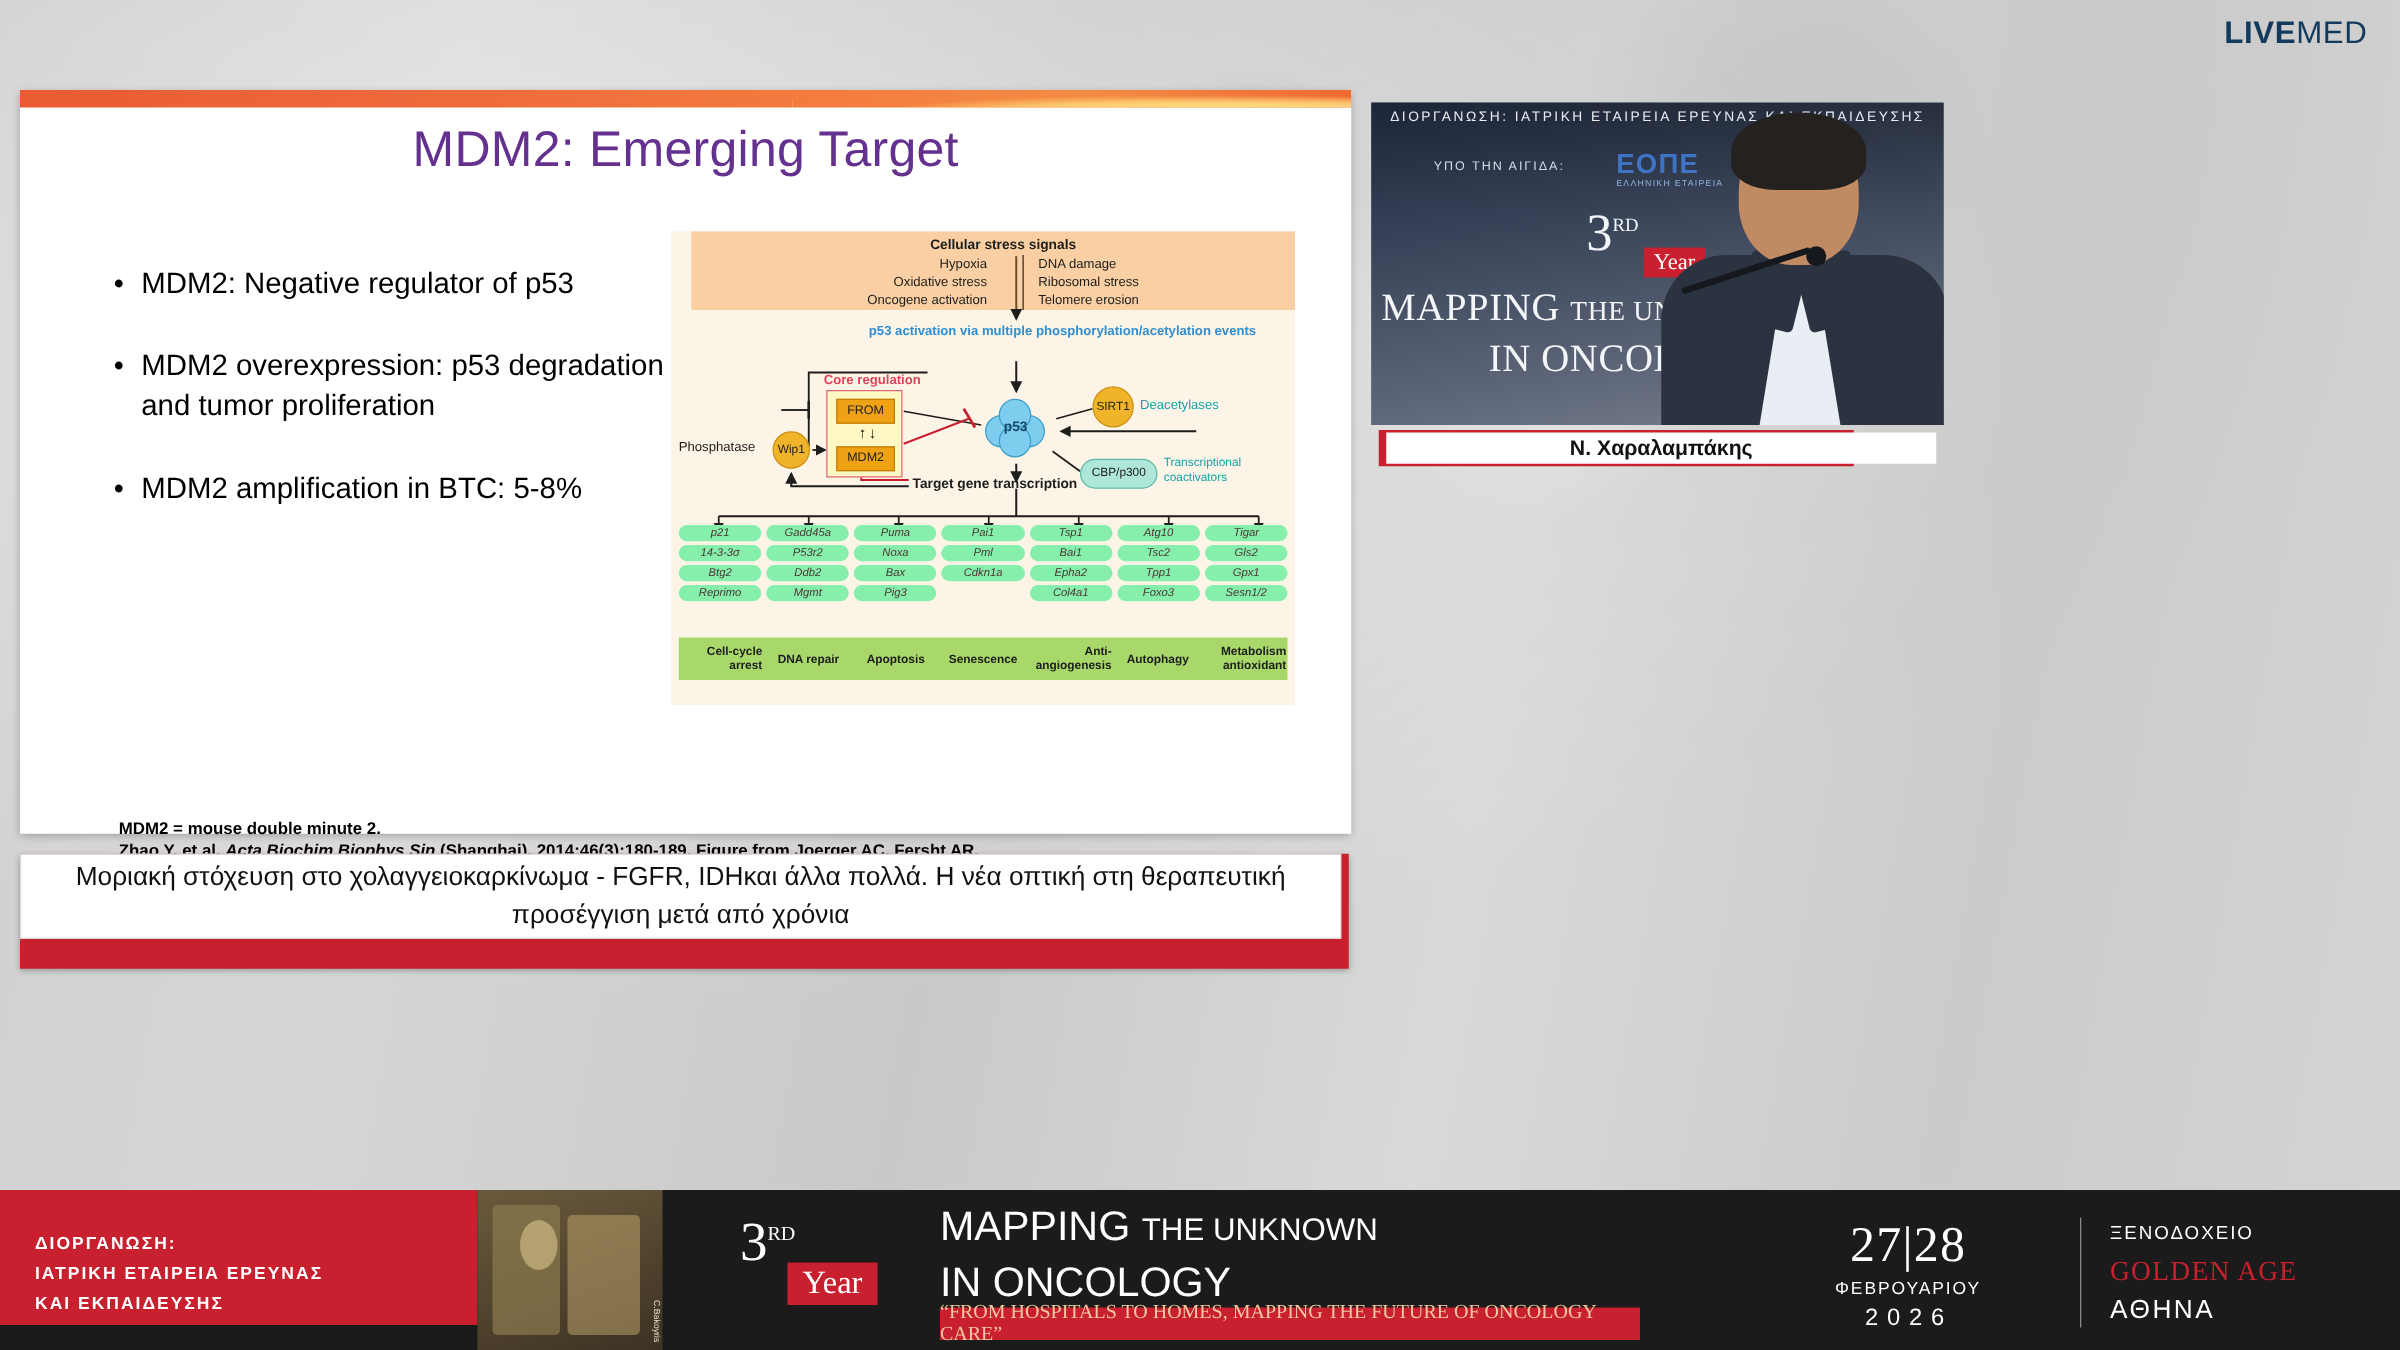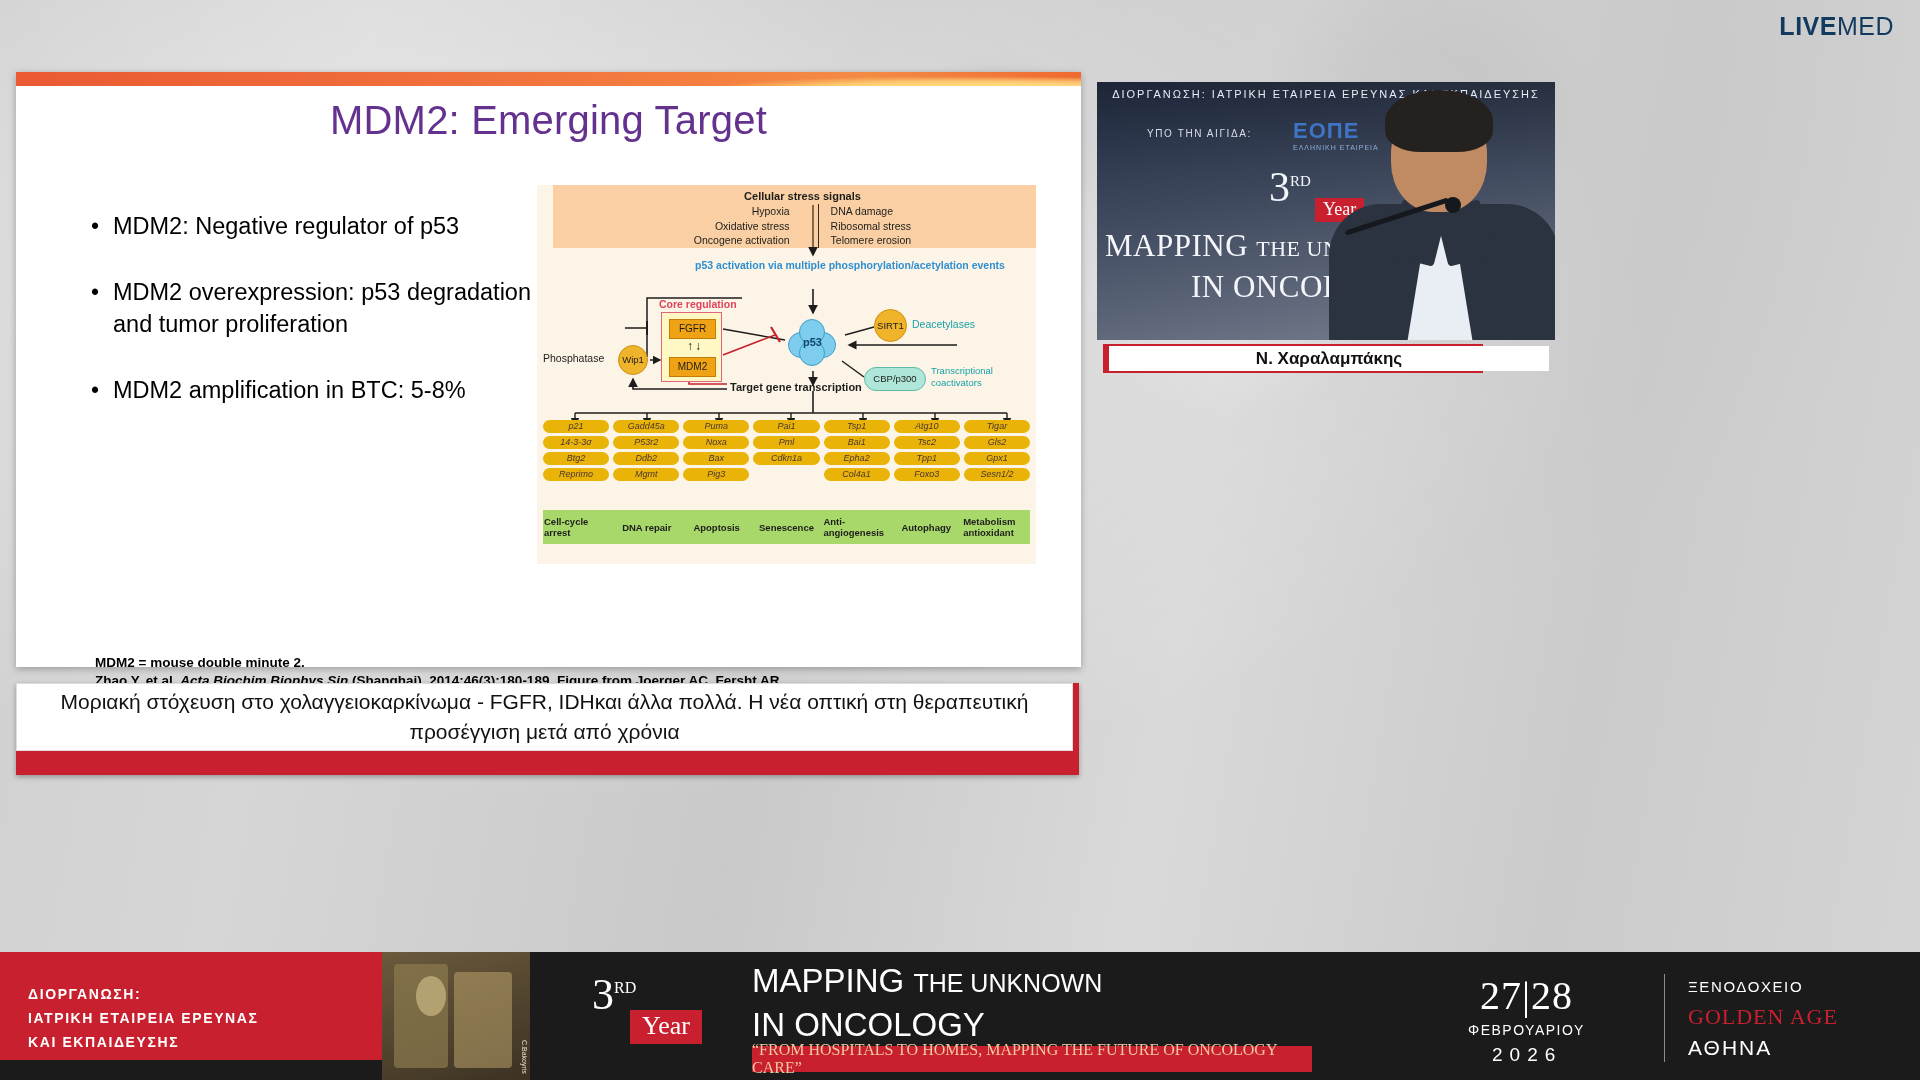--- a/index.html
+++ b/index.html
@@ -135,32 +135,32 @@
     font-size: 9.5px; text-align:center; line-height: 28px; color:#1d1d1b;
   }
   .phos-lab { position:absolute; left: 6px; top: 167px; font-size: 10.5px; color:#1d1d1b; }
   .tgt-lab { position:absolute; left: 193px; top: 196px; font-size: 11px; font-weight: 700; color:#1d1d1b; }
 
   .gene-grid {
     position: absolute; left: 6px; top: 235px; width: 487px;
     display: grid; grid-template-columns: repeat(7, 1fr); gap: 3px 4px;
   }
   .gene-grid .cell {
-    height: 13px; border-radius: 7px; background: #eab308;
+    height: 13px; border-radius: 7px; background: #86efac;
     font-size: 9px; font-style: italic; text-align:center; line-height: 13px; color: #4a3632;
   }
   .gene-grid .cell.empty { background: transparent; }
 
   .fn-row {
     position: absolute; left: 6px; top: 325px; width: 487px; height: 34px;
     display: grid; grid-template-columns: repeat(7, 1fr); gap: 2px;
     background: #a9d86a;
   }
   .fn-row .fn {
-    font-size: 9.5px; font-weight: 700; color:#1d1d1b; text-align: left;
+    font-size: 9.5px; font-weight: 700; color:#1d1d1b; text-align: right;
     display:flex; align-items:center; justify-content:center; line-height: 11px; padding: 0 1px;
   }
 
   .fig-arrows { position:absolute; inset:0; pointer-events:none; }
 
   
   .citation {
     position: absolute; left: 79px; top: 582px; width: 880px;
     font-size: 13.5px; font-weight: 700; color: #000; line-height: 17.5px;
   }
@@ -386,21 +386,21 @@
         <path d="M254,228 L254,240" stroke="#1d1d1b" stroke-width="1.4" marker-end="url(#ah)"></path>
         <path d="M326,228 L326,240" stroke="#1d1d1b" stroke-width="1.4" marker-end="url(#ah)"></path>
         <path d="M398,228 L398,240" stroke="#1d1d1b" stroke-width="1.4" marker-end="url(#ah)"></path>
         <path d="M470,228 L470,240" stroke="#1d1d1b" stroke-width="1.4" marker-end="url(#ah)"></path>
       </svg>
 
       <div class="fig-act">p53 activation via multiple phosphorylation/acetylation events</div>
       <div class="fig-core">Core regulation</div>
 
       <div class="core-box">
-        <div class="gene-chip-mdmx">FGFR</div>
+        <div class="gene-chip-mdmx">FROM</div>
         <div class="core-arrows">↑↓</div>
         <div class="gene-chip-mdm2">MDM2</div>
       </div>
 
       <div class="p53-blob">
         <div class="c c1"></div>
           <div class="c c2"></div>
           <div class="c c3"></div>
           <div class="c c4"></div>
         <div class="lab">p53</div>

